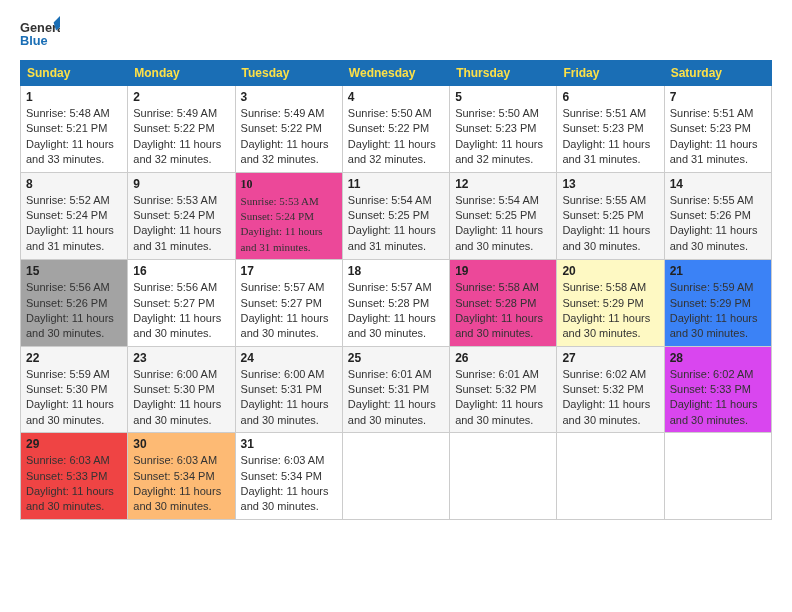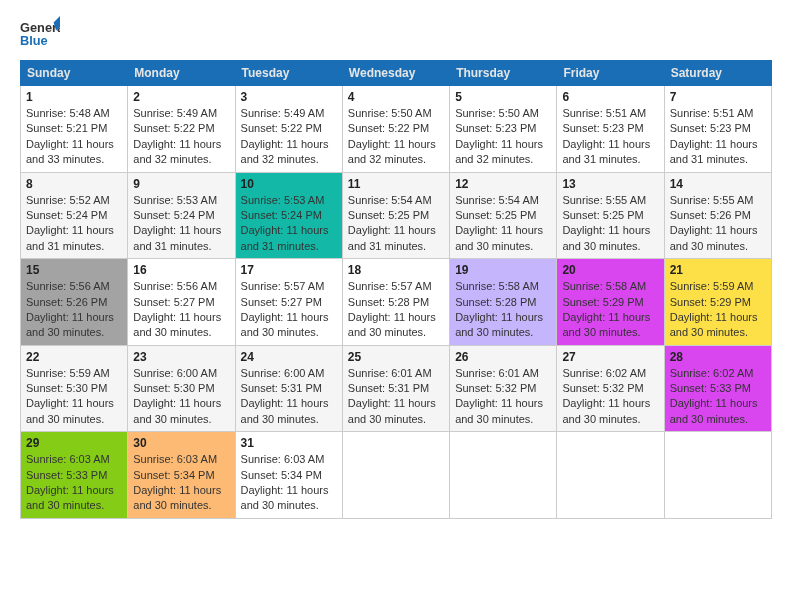--- a/index.html
+++ b/index.html
@@ -34,21 +34,21 @@
       font-size: 14px;
       color: #555;
     }
     .calendar {
       width: 100%;
       border-collapse: collapse;
       font-size: 10px;
     }
     .calendar th {
       background-color: #1a6eb5;
-      color: #e5e5e5;
+      color: #fde047;
       text-align: left;
       padding: 5px 6px;
       font-size: 12px;
       font-weight: bold;
       border: 1px solid #1a6eb5;
     }
     .calendar td {
       border: 1px solid #ccc;
       vertical-align: top;
       padding: 4px 5px;
@@ -150,21 +150,21 @@
         </tr>
         <tr>
           <td style="background-color: rgb(245, 245, 245);">
             <span class="day-num">8</span>
             <div class="day-info">Sunrise: 5:52 AM<br>Sunset: 5:24 PM<br>Daylight: 11 hours<br>and 31 minutes.</div>
           </td>
           <td style="background-color: rgb(245, 245, 245);">
             <span class="day-num">9</span>
             <div class="day-info">Sunrise: 5:53 AM<br>Sunset: 5:24 PM<br>Daylight: 11 hours<br>and 31 minutes.</div>
           </td>
-          <td style="background-color: #14b8a6;">
+          <td style="background-color: #ec4899; font-family: Liberation Serif, serif;">
             <span class="day-num">10</span>
             <div class="day-info">Sunrise: 5:53 AM<br>Sunset: 5:24 PM<br>Daylight: 11 hours<br>and 31 minutes.</div>
           </td>
           <td style="background-color: rgb(245, 245, 245);">
             <span class="day-num">11</span>
             <div class="day-info">Sunrise: 5:54 AM<br>Sunset: 5:25 PM<br>Daylight: 11 hours<br>and 31 minutes.</div>
           </td>
           <td style="background-color: rgb(245, 245, 245);">
             <span class="day-num">12</span>
             <div class="day-info">Sunrise: 5:54 AM<br>Sunset: 5:25 PM<br>Daylight: 11 hours<br>and 30 minutes.</div>
@@ -188,29 +188,29 @@
             <div class="day-info">Sunrise: 5:56 AM<br>Sunset: 5:27 PM<br>Daylight: 11 hours<br>and 30 minutes.</div>
           </td>
           <td style="background-color: rgb(255, 255, 255);">
             <span class="day-num">17</span>
             <div class="day-info">Sunrise: 5:57 AM<br>Sunset: 5:27 PM<br>Daylight: 11 hours<br>and 30 minutes.</div>
           </td>
           <td style="background-color: rgb(255, 255, 255);">
             <span class="day-num">18</span>
             <div class="day-info">Sunrise: 5:57 AM<br>Sunset: 5:28 PM<br>Daylight: 11 hours<br>and 30 minutes.</div>
           </td>
-          <td style="background-color: #c4b5fd; margin-left: 40px;">
+          <td style="background-color: #ec4899; margin-left: 40px;">
             <span class="day-num">19</span>
             <div class="day-info">Sunrise: 5:58 AM<br>Sunset: 5:28 PM<br>Daylight: 11 hours<br>and 30 minutes.</div>
           </td>
-          <td style="background-color: #d946ef;">
+          <td style="background-color: #fef9c3;">
             <span class="day-num">20</span>
             <div class="day-info">Sunrise: 5:58 AM<br>Sunset: 5:29 PM<br>Daylight: 11 hours<br>and 30 minutes.</div>
           </td>
-          <td style="background-color: #fde047; margin-top: 40px;">
+          <td style="background-color: #3b82f6; margin-top: 40px;">
             <span class="day-num">21</span>
             <div class="day-info">Sunrise: 5:59 AM<br>Sunset: 5:29 PM<br>Daylight: 11 hours<br>and 30 minutes.</div>
           </td>
         </tr>
         <tr>
           <td style="background-color: rgb(245, 245, 245);">
             <span class="day-num">22</span>
             <div class="day-info">Sunrise: 5:59 AM<br>Sunset: 5:30 PM<br>Daylight: 11 hours<br>and 30 minutes.</div>
           </td>
           <td style="background-color: rgb(245, 245, 245);">
@@ -232,21 +232,21 @@
           <td style="background-color: rgb(245, 245, 245);">
             <span class="day-num">27</span>
             <div class="day-info">Sunrise: 6:02 AM<br>Sunset: 5:32 PM<br>Daylight: 11 hours<br>and 30 minutes.</div>
           </td>
           <td style="background-color: #d946ef; margin-left: 42px;">
             <span class="day-num">28</span>
             <div class="day-info">Sunrise: 6:02 AM<br>Sunset: 5:33 PM<br>Daylight: 11 hours<br>and 30 minutes.</div>
           </td>
         </tr>
         <tr>
-          <td style="background-color: #84cc16;">
+          <td style="background-color: #ef4444;">
             <span class="day-num">29</span>
             <div class="day-info">Sunrise: 6:03 AM<br>Sunset: 5:33 PM<br>Daylight: 11 hours<br>and 30 minutes.</div>
           </td>
           <td style="background-color: #fdba74;">
             <span class="day-num">30</span>
             <div class="day-info">Sunrise: 6:03 AM<br>Sunset: 5:34 PM<br>Daylight: 11 hours<br>and 30 minutes.</div>
           </td>
           <td style="background-color: rgb(255, 255, 255);">
             <span class="day-num">31</span>
             <div class="day-info">Sunrise: 6:03 AM<br>Sunset: 5:34 PM<br>Daylight: 11 hours<br>and 30 minutes.</div>

